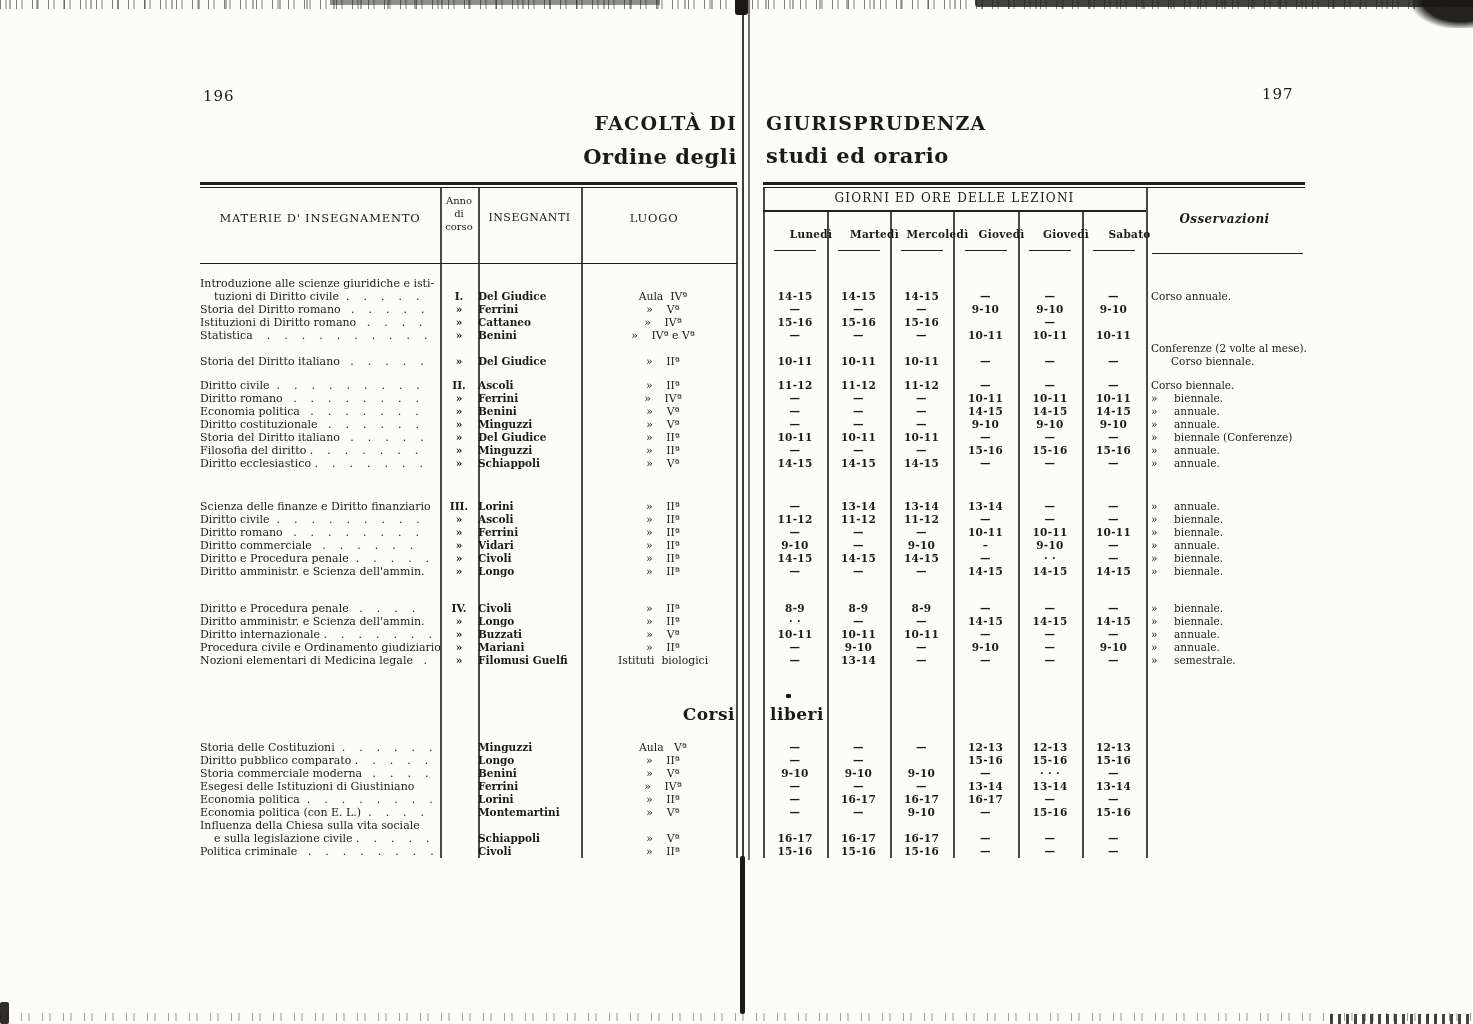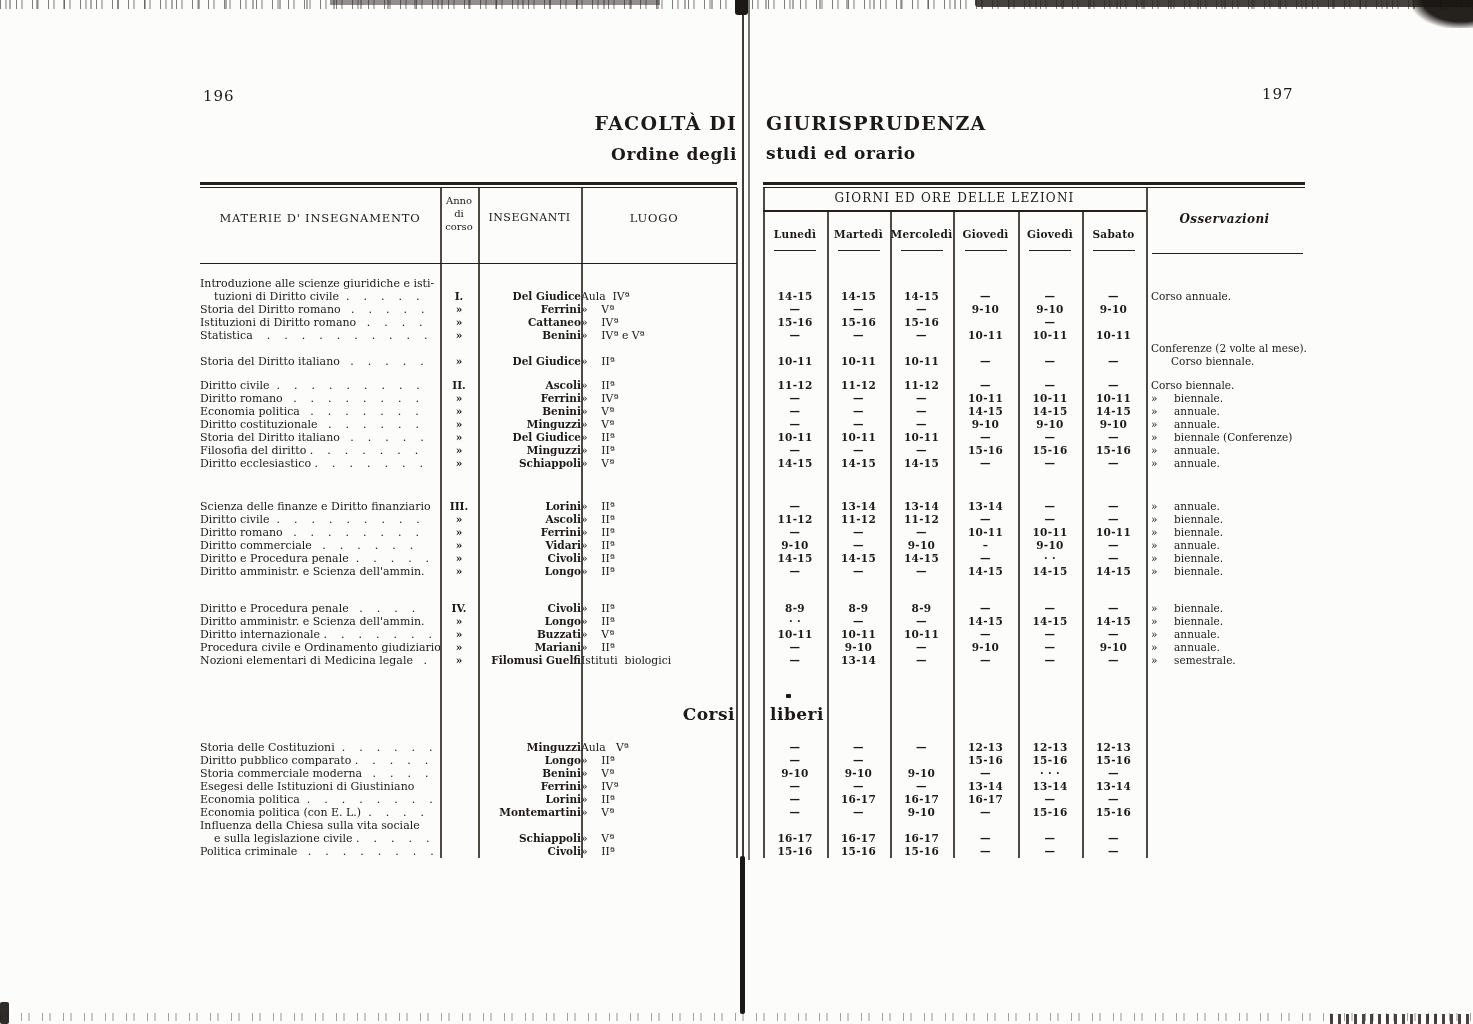--- a/index.html
+++ b/index.html
@@ -22,37 +22,37 @@
   .gutter-a{left:742px;top:0;width:2px;height:860px;background:rgba(28,25,21,.85);}
   .gutter-b{left:748px;top:0;width:2px;height:860px;background:rgba(28,25,21,.6);}
   .gutter-c{left:740px;top:856px;width:5px;height:158px;background:#1b1815;border-radius:2px;}
   .gutter-top{left:735px;top:0;width:13px;height:15px;background:#1b1815;border-radius:0 0 3px 3px;}
   
   .hrule{background:#23201c;}
   .vrule{background:rgba(32,28,24,.8);width:2px;}
   
   .pagenum{font-size:15px;letter-spacing:1px;}
   .t1{font-size:19px;font-weight:bold;letter-spacing:1.2px;}
-  .t2{font-size:17px;font-weight:bold;letter-spacing:.6px;}
+  .t2{font-size:21px;font-weight:bold;letter-spacing:.6px;}
   .colhead{font-size:11.5px;letter-spacing:.8px;text-align:center;}
   .annohead{font-size:10px;text-align:center;line-height:13px;}
   .giorni{font-size:12px;letter-spacing:1.2px;text-align:center;}
-  .day{font-size:10.5px;font-weight:bold;text-align:center;letter-spacing:.3px;}
+  .day{font-size:10.5px;font-weight:bold;text-align:center;letter-spacing:.3px;margin-left:16px;}
   .oss-head{font-size:12px;font-weight:bold;font-style:italic;text-align:center;letter-spacing:.4px;}
   .sect{font-size:17px;font-weight:bold;letter-spacing:.5px;}
   .dot{width:5px;height:4px;background:#1b1815;border-radius:1px;}
   
   .block{position:absolute;left:200px;width:1110px;}
   .row{display:grid;grid-template-columns:240px 38px 103px 156px 26px 64px 63px 63px 65px 64px 63px 160px;align-items:end;height:13px;}
   .row.h2{height:26px;}
   .row>div{line-height:13px;white-space:pre;}
   .c-mat{font-size:11px;overflow:hidden;}
   .c-anno{font-size:10.5px;font-weight:bold;text-align:center;}
-  .c-ins{font-size:10.5px;font-weight:bold;text-align:right;overflow:visible;}
-  .c-luo{font-size:10.8px;}
+  .c-ins{font-size:10.5px;font-weight:bold;text-align:left;overflow:visible;}
+  .c-luo{font-size:10.8px;text-align:center;margin-left:8px;}
   .c-gut{}
   .c-time{font-size:10.5px;font-weight:bold;text-align:center;letter-spacing:.3px;}
   .c-oss{font-size:10.5px;text-align:left;padding-left:6px;overflow:visible;}
   .c-oss>div,.c-mat>div{line-height:13px;}
 </style>
 </head>
 <body>
 
 <div class="abs noise-top"></div>
 <div class="abs noise-top-mid"></div>

